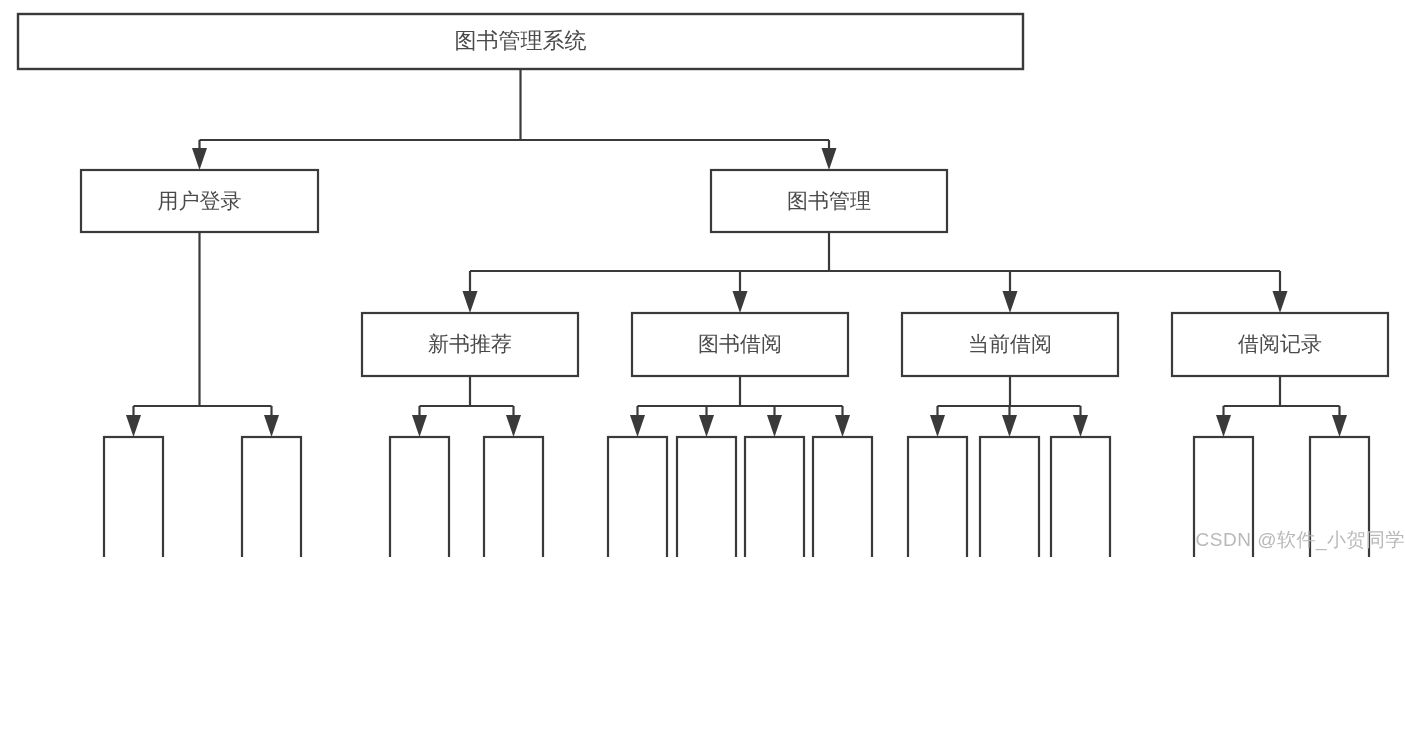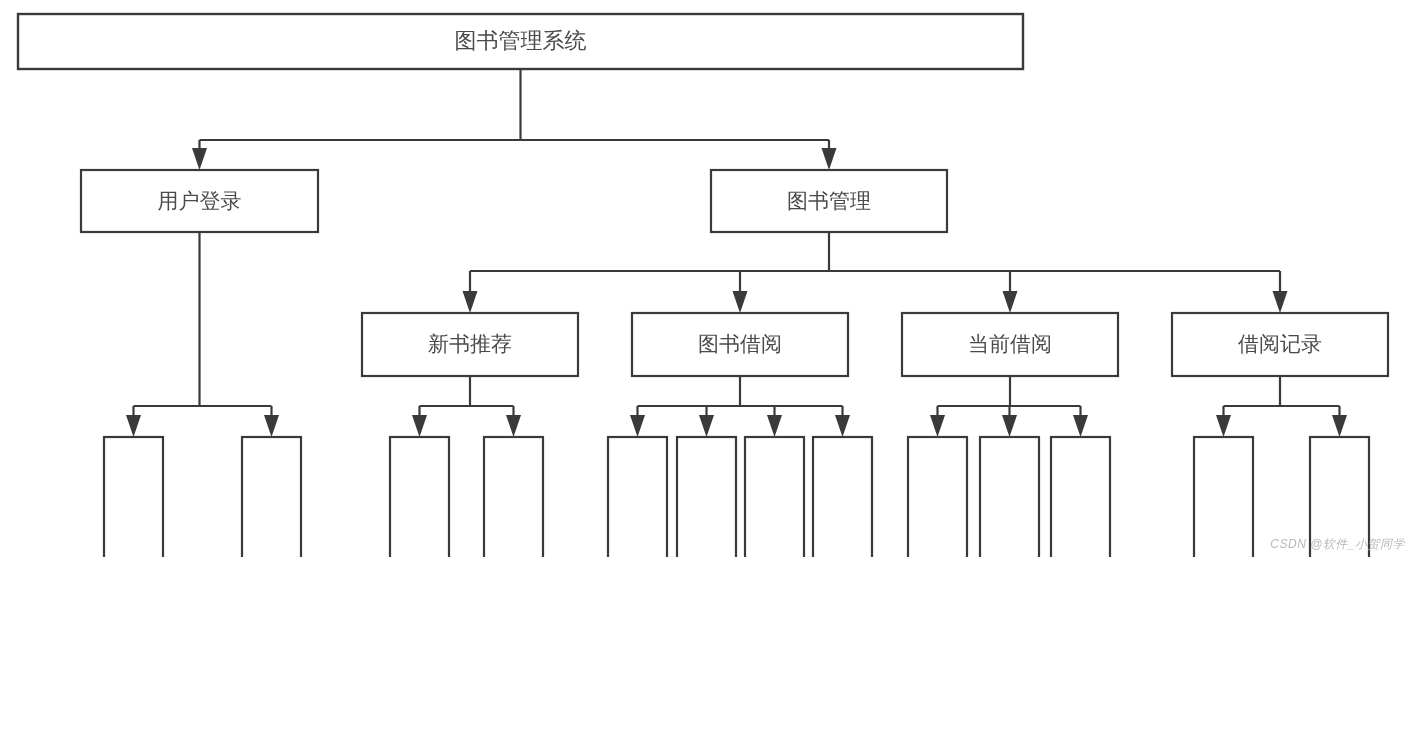--- a/index.html
+++ b/index.html
@@ -69,25 +69,24 @@
     align-items: center;
     justify-content: center;
     white-space: nowrap;
     pointer-events: none;
   }
   .watermark {
     position: absolute;
     right: 8px;
     bottom: 4px;
     font-family: "Liberation Sans", "DejaVu Sans", sans-serif;
-    font-size: 12px;
+    font-size: 19px;
     color: #b9b9b9;
     letter-spacing: 0.5px;
     user-select: none;
-    font-style: italic;
   }
 </style>
 </head>
 <body>
 
 <div id="diagram-root">
 
   <svg class="diagram-canvas" viewBox="0 0 1405 747">
     <g id="edges-layer">
         <g>

